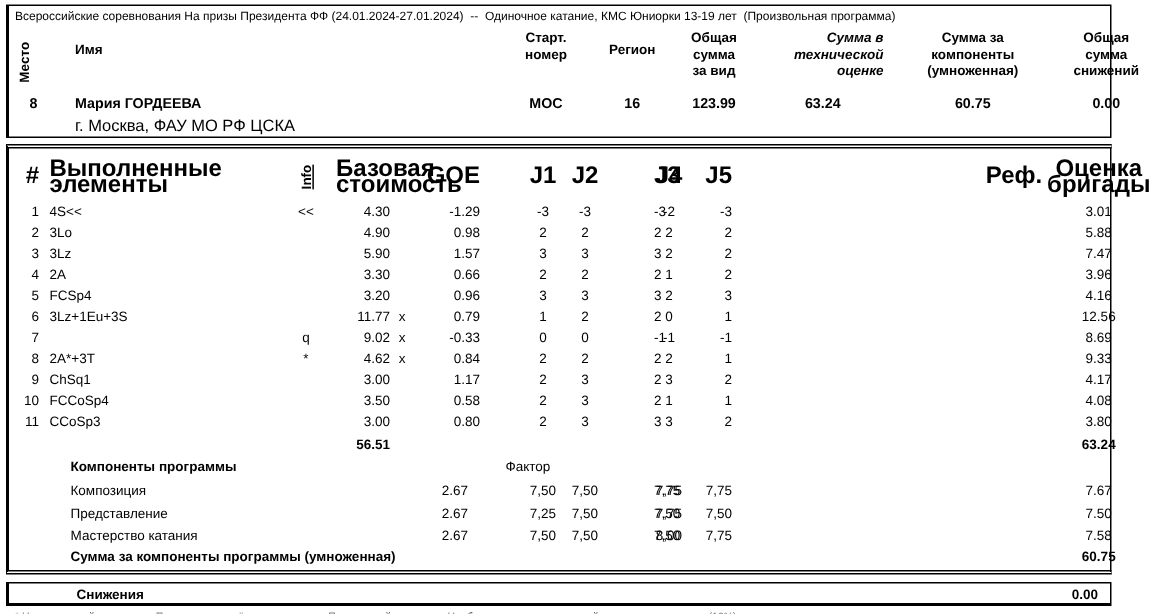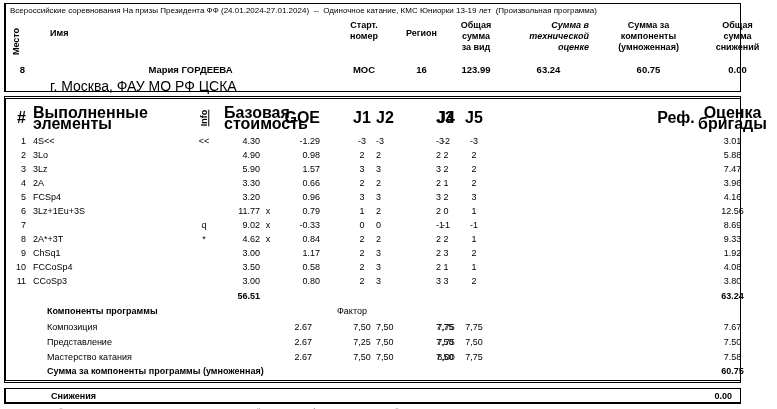--- a/index.html
+++ b/index.html
@@ -16,42 +16,42 @@
   .hc.place-col { display:flex; align-items:center; justify-content:center; }
   .rot { transform:rotate(-90deg); white-space:nowrap; }
   .hc.name-h { text-align:left; padding-left:22px; padding-top:12px; }
   .hc.region-h { padding-top:12px; }
   .hc.tes-h { text-align:right; padding-right:2px; }
   .head-area { height:46px; }
 
   .sgrid { display:grid; grid-template-columns:22px 303px 66px 49px 60px 85px 115px 63px; height:14px; align-items:center; }
   .sgrid .sc { font-size:9.5px; font-weight:bold; text-align:center; }
   .sc.place-v { text-align:right; padding-right:3px; }
-  .sc.name-v { text-align:center; padding-left:22px; }
-  .club { font-size:14px; padding:2px 0 1px 44px; height:13px; }
+  .sc.name-v { text-align:left; padding-left:22px; }
+  .club { font-size:11px; padding:2px 0 1px 44px; height:13px; }
 
   
   .main-box { border:1px solid #000; border-left:2px solid #000; border-top:3px double #000; border-bottom:3px double #000; margin-top:4px; padding:3px 4px 2px 4px; }
 
   .egrid { display:grid; grid-template-columns:16px 158px 40px 36px 16px 44px 28px 28px 28px 28px 28px 28px 166px 44px 69px; align-items:center; }
   .row { height:14px; font-size:9px; }
   .thead { height:32px; font-weight:bold; align-items:center; }
   .thead .two { line-height:11px; }
   .c-num { grid-column:1; text-align:right; }
   .c-name { grid-column:2; text-align:left; padding-left:7px; white-space:nowrap; }
   .c-info { grid-column:3; text-align:center; }
   .c-base { grid-column:4; text-align:right; white-space:nowrap; }
   .c-baseh { grid-column:4 / 6; text-align:left; white-space:nowrap; }
   .c-x { grid-column:5; text-align:center; }
   .c-goe { grid-column:6; text-align:right; }
   .c-j1 { grid-column:8; text-align:center; }
-  .c-j2 { grid-column:9; text-align:left; }
+  .c-j2 { grid-column:9; text-align:center; }
   .c-j3 { grid-column:10; text-align:center;margin-left:32px; }
   .c-j4 { grid-column:11; text-align:center; }
-  .c-j5 { grid-column:12; text-align:center; }
+  .c-j5 { grid-column:12; text-align:right; }
   .c-ref { grid-column:14; text-align:center; }
   .c-panel { grid-column:15; text-align:center; }
   .info-rot { display:flex; align-items:center; justify-content:center; height:32px; }
   .info-rot .rot { text-decoration:underline; font-size:9px; }
 
   .total-row { height:14px; font-size:9px; font-weight:bold; margin-top:1px; }
 
   .comp-head { height:16px; font-size:9px; align-items:center; }
   .comp-head .lbl { grid-column:2 / 5; font-weight:bold; padding-left:21px; white-space:nowrap; }
   .comp-head .factor { grid-column:7 / 10; text-align:left; padding-left:17px; }
@@ -249,21 +249,21 @@
           <div class="c-name">ChSq1</div>
           <div class="c-info"></div>
           <div class="c-base">3.00</div>
           <div class="c-x"></div>
           <div class="c-goe">1.17</div>
           <div class="c-j1">2</div>
           <div class="c-j2">3</div>
           <div class="c-j3">2</div>
           <div class="c-j4">3</div>
           <div class="c-j5">2</div>
-          <div class="c-panel">1.92</div>
+          <div class="c-panel">4.17</div>
         </div>
         <div class="egrid row">
           <div class="c-num">10</div>
           <div class="c-name">FCCoSp4</div>
           <div class="c-info"></div>
           <div class="c-base">3.50</div>
           <div class="c-x"></div>
           <div class="c-goe">0.58</div>
           <div class="c-j1">2</div>
           <div class="c-j2">3</div>

